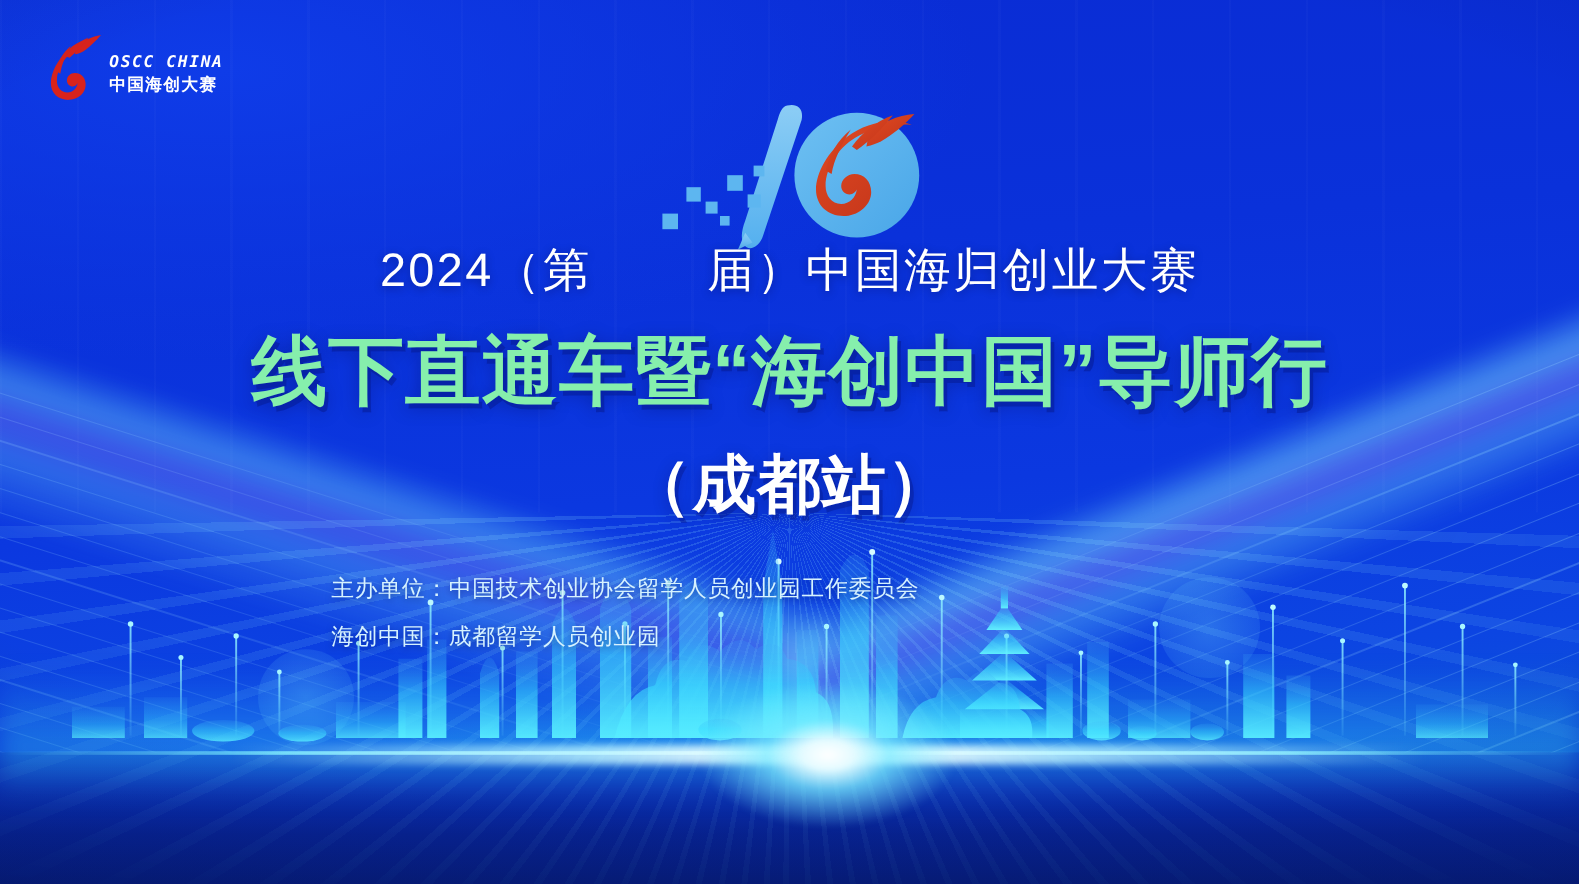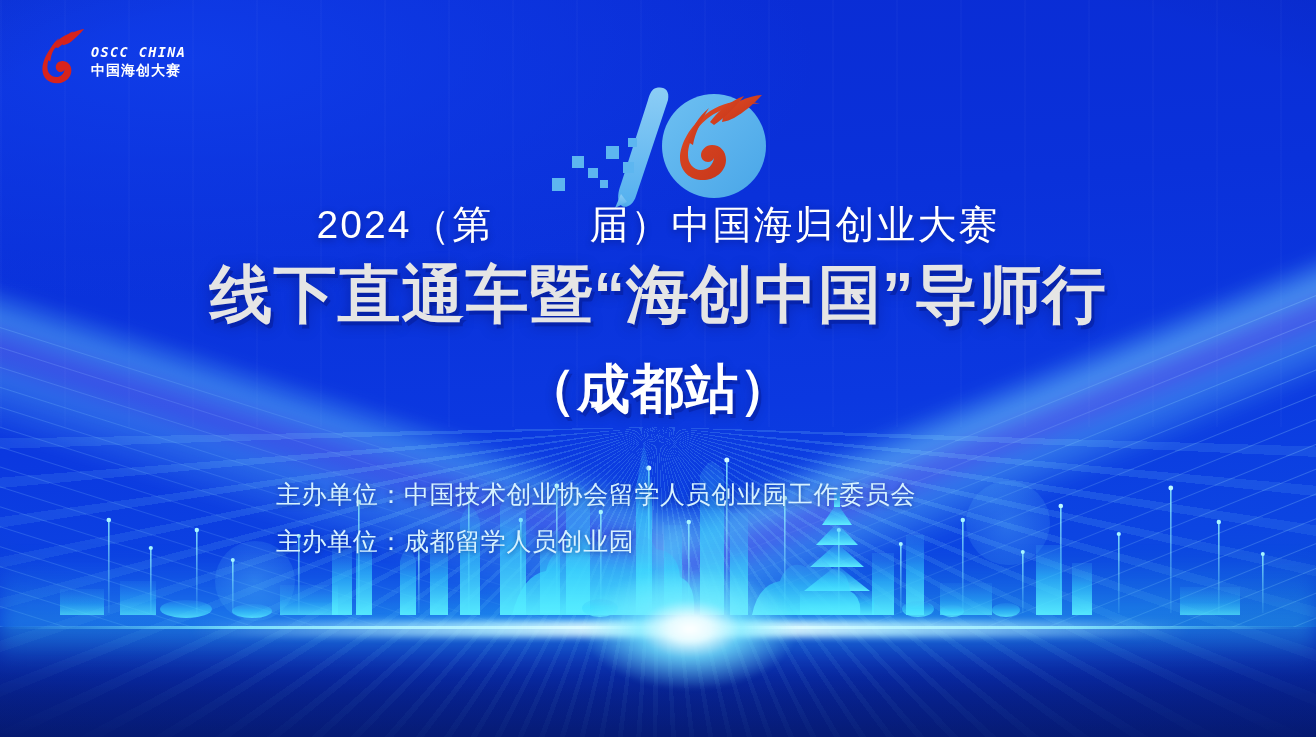--- a/index.html
+++ b/index.html
@@ -142,40 +142,40 @@
   .line-year{
     position:relative;z-index:3;
     font-size:39px;font-weight:500;color:#ffffff;letter-spacing:2px;
     margin-top:-4px;white-space:nowrap;
     text-shadow:0 2px 7px rgba(0,10,60,.38);
   }
   .year-gap{display:inline-block;width:96px;}
 
   .line-main{
     position:relative;z-index:3;
-    margin-top:0;
-    font-size:63px;font-weight:700;color:#e5e5e5;letter-spacing:1px;
+    margin-top:15px;
+    font-size:63px;font-weight:700;color:#86efac;letter-spacing:1px;
     white-space:nowrap;
     text-shadow:3px 4px 0 rgba(6,28,150,.55), 0 3px 14px rgba(0,10,70,.35);
   }
   .line-sub{
     position:relative;z-index:3;
     margin-top:16px;
     font-size:53px;font-weight:700;color:#ffffff;letter-spacing:1px;
     white-space:nowrap;
     text-shadow:3px 4px 0 rgba(6,28,150,.5), 0 3px 12px rgba(0,10,70,.32);
   }
 
   
   .orgs{
     position:absolute;left:276px;top:478px;z-index:3;
     display:flex;flex-direction:column;gap:14px;
   }
   .org-line{
-    font-size:25px;color:#d6f2ff;letter-spacing:.6px;white-space:nowrap;
+    font-size:19px;color:#d6f2ff;letter-spacing:.6px;white-space:nowrap;
     text-shadow:0 1px 5px rgba(0,20,90,.5);
   }
 
   
   .vignette{
     position:absolute;inset:0;pointer-events:none;
     background:radial-gradient(120% 95% at 50% 42%, rgba(0,0,0,0) 52%, rgba(2,10,70,.30) 100%);
   }
 </style>
 </head>
@@ -396,17 +396,17 @@
     <div class="line-year">
       <span>2024（第</span><span class="year-gap"></span><span>届）中国海归创业大赛</span>
     </div>
 
     <div class="line-main">线下直通车暨“海创中国”导师行</div>
     <div class="line-sub">（成都站）</div>
   </div>
 
   <div class="orgs">
     <div class="org-line">主办单位：中国技术创业协会留学人员创业园工作委员会</div>
-    <div class="org-line">主办单位：成都留学人员创业园</div>
+    <div class="org-line">海创中国：成都留学人员创业园</div>
   </div>
 
   <div class="vignette"></div>
 </div>
 
 </body></html>

